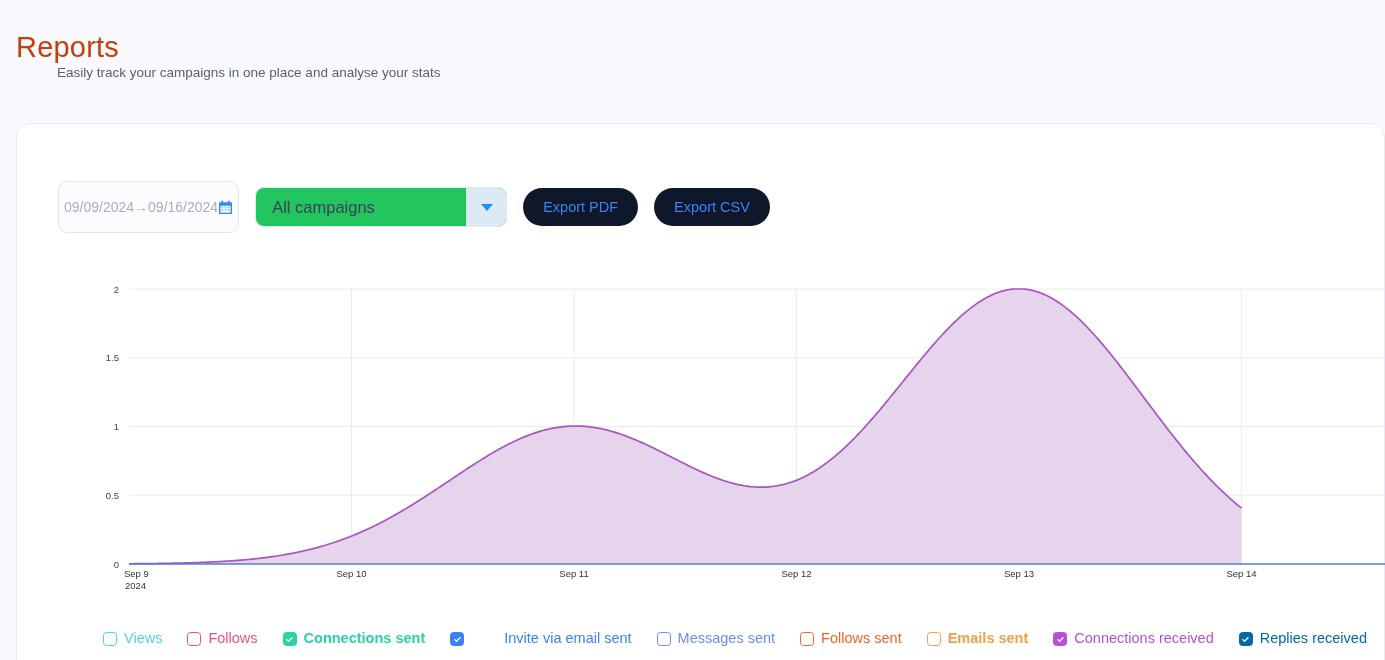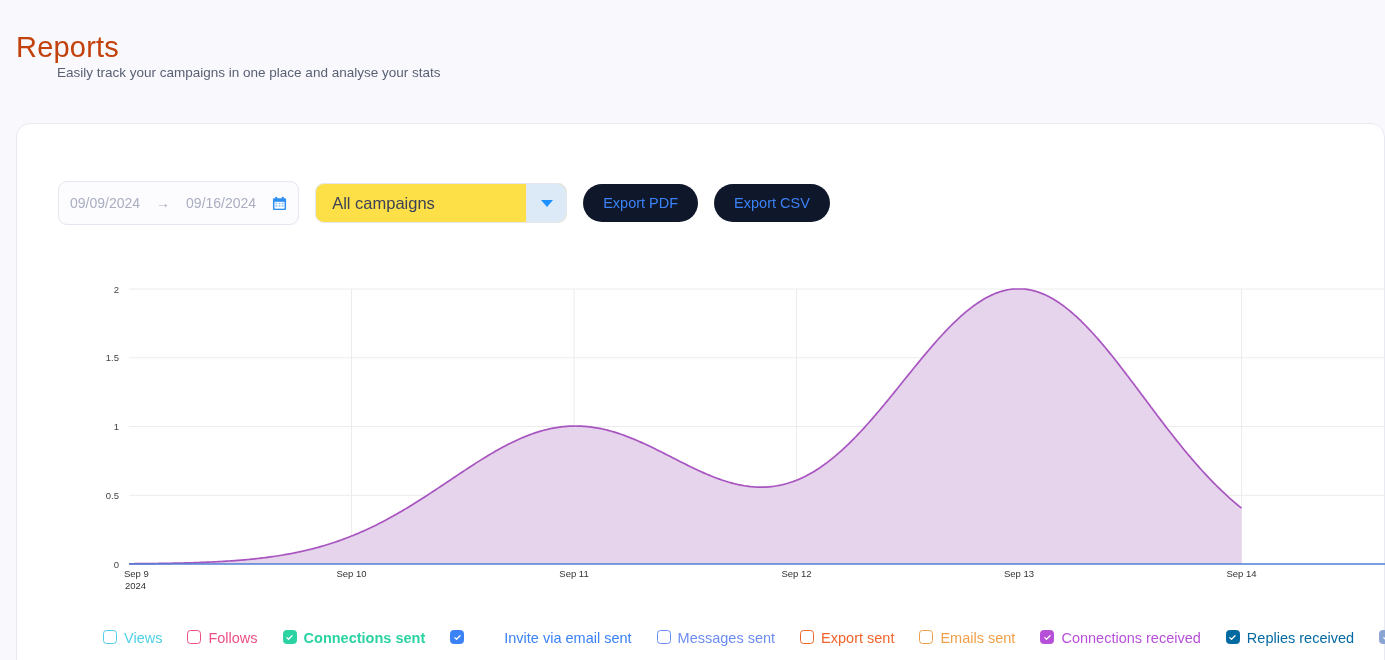--- a/index.html
+++ b/index.html
@@ -43,34 +43,34 @@
 
   .tz-field {
     height: 40px; padding: 0 15px;
     display: flex; align-items: center;
     border: 1px solid #e4e6f0; border-radius: 9px;
     background: #fcfcfe;
     font-size: 14.5px; color: #3c4257; white-space: nowrap;
   }
 
   .date-field {
-    height: 44px; padding: 0 11px;
-    display: flex; align-items: center; gap: 16px;
+    height: 52px; padding: 0 5px;
+    display: flex; align-items: center; gap: 0;
     border: 1px solid #e4e6f0; border-radius: 9px;
     background: #fcfcfe;
     font-size: 14px; color: #a9aec0; white-space: nowrap;
   }
   .date-arrow { color: #a9aec0; font-size: 14px; }
   .cal-icon { display: inline-flex; }
 
   .select {
     height: 40px;
     display: flex; align-items: stretch;
     border: 1px solid #e4e6f0; border-radius: 9px;
-    background: #fde047; overflow: hidden;
+    background: #22c55e; overflow: hidden;
   }
   .select .label {
     display: flex; align-items: center;
     padding: 0 16px;
     font-size: 16.5px; color: #3c4257; white-space: nowrap;
   }
   .select.campaigns .label { width: 210px; }
   .select.reporttype .label { width: 182px; }
   .select .arrow-btn {
     width: 40px;
@@ -105,21 +105,21 @@
   .axis-text { font-family: "Liberation Sans", sans-serif; font-size: 9.5px; fill: #333333; }
   .ytick     { font-family: "Liberation Sans", sans-serif; font-size: 9.5px; fill: #444444; }
 
   
   .legend {
     position: absolute; left: 103px; top: 630px;
     display: flex; align-items: center; gap: 0px;
     white-space: nowrap;
   }
   .legend-item {
-    display: flex; align-items: flex-start; gap: 7px;
+    display: flex; align-items: flex-end; gap: 7px;
     margin-right: 25px; cursor: pointer;
     font-size: 14.5px;
   }
   .legend-box {
     width: 14px; height: 14px; border-radius: 3.5px;
     border: 1.6px solid currentColor;
     display: flex; align-items: center; justify-content: center;
     flex: none;
   }
   .legend-box.checked { background: currentColor; }
@@ -229,23 +229,23 @@
           </svg>
         </span>
         <span>Invite via email sent</span>
       </div>
       <div class="legend-item" style="color: rgb(107, 140, 240);">
         <span class="legend-box"></span>
         <span>Messages sent</span>
       </div>
       <div class="legend-item" style="color: rgb(240, 100, 42);">
         <span class="legend-box"></span>
-        <span>Export sent</span>
-      </div>
-      <div class="legend-item" style="color: rgb(240, 160, 74);">
+        <span>Follows sent</span>
+      </div>
+      <div class="legend-item" style="color: rgb(240, 160, 74); font-weight: bold;">
         <span class="legend-box"></span>
         <span>Emails sent</span>
       </div>
       <div class="legend-item" style="color: rgb(183, 80, 216);">
         <span class="legend-box checked">
           <svg class="tick" viewBox="0 0 12 12">
             <path d="M2.4 6.2 L4.7 8.4 L9.4 3.6" fill="none" stroke="#ffffff" stroke-width="1.7" stroke-linecap="round" stroke-linejoin="round"></path>
           </svg>
         </span>
         <span>Connections received</span>

